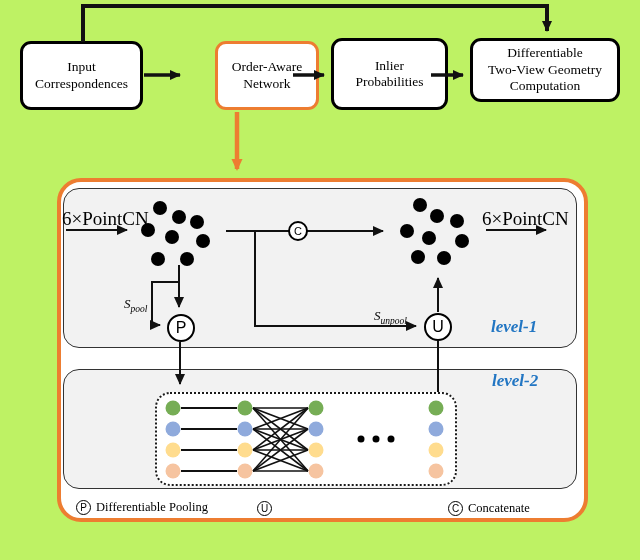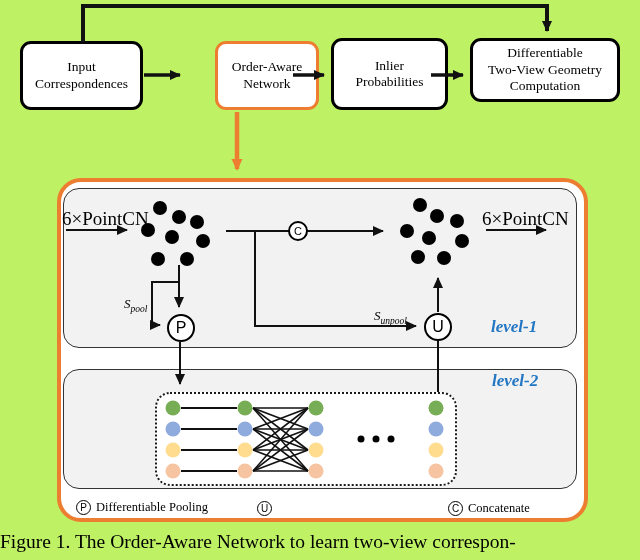--- a/index.html
+++ b/index.html
@@ -184,15 +184,14 @@
     <span class="legend-text">Differentiable Pooling</span>
   </div>
   <div class="legend-item" style="left:257px;top:501px;">
     <span class="legend-circle">U</span>
   </div>
   <div class="legend-item" style="left:448px;top:501px;">
     <span class="legend-circle">C</span>
     <span class="legend-text">Concatenate</span>
   </div>
 
-  <div id="caption">Figure 1. The Order-Aware Network to learn two-view correspon-</div>
 
 </div>
 
 </body></html>

